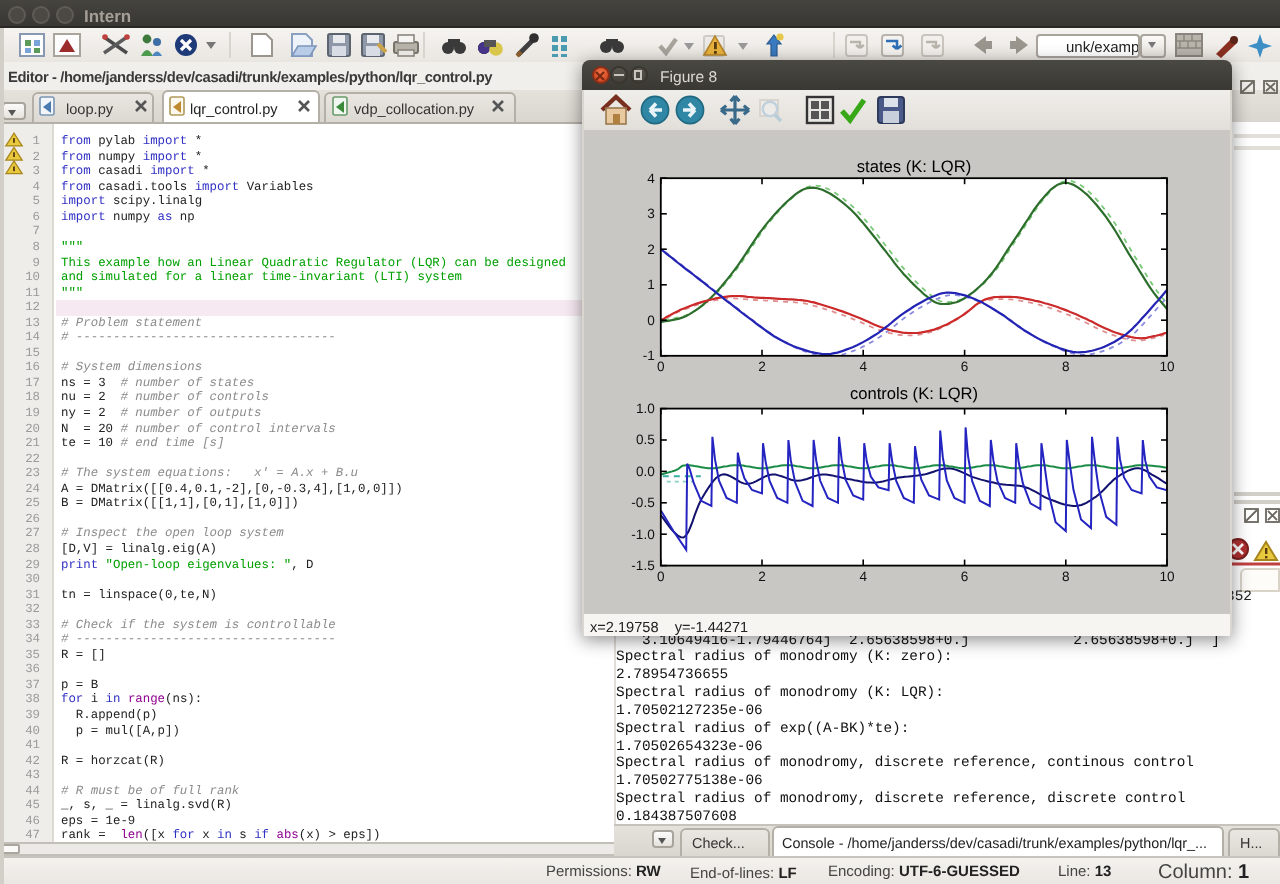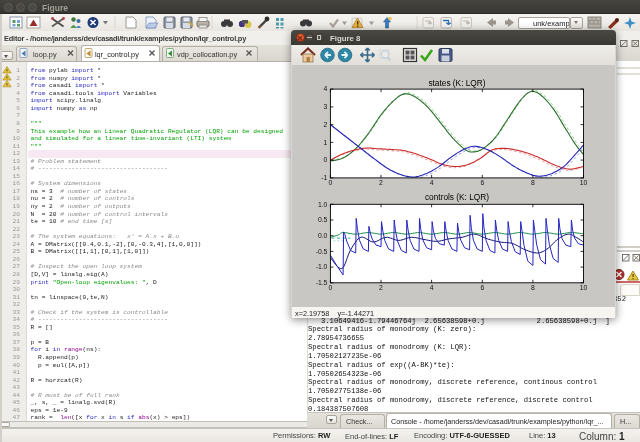--- a/index.html
+++ b/index.html
@@ -6,21 +6,21 @@
 i.k{color:#2f2fc4;font-style:normal} i.c{color:#8b8b8b;font-style:italic} i.s{color:#00a000;font-style:normal} i.b{color:#900090;font-style:normal}
 pre{font-family:"Liberation Mono",monospace;white-space:pre}
 </style></head><body>
 
 <div class="abs" style="left:0;top:14px;width:2px;height:428px;background:#d2cfc9;z-index:50"></div>
 
 <div class="abs" style="left:0;top:0;width:640px;height:14px;background:linear-gradient(#46443f,#393733);border-bottom:1px solid #2a2825"></div>
 <div class="abs" style="left:4px;top:3px;width:9px;height:9px;border-radius:50%;background:#4c4944;border:1px solid #5e5a54"></div>
 <div class="abs" style="left:16px;top:3px;width:9px;height:9px;border-radius:50%;background:#4c4944;border:1px solid #5e5a54"></div>
 <div class="abs" style="left:28px;top:3px;width:9px;height:9px;border-radius:50%;background:#4c4944;border:1px solid #5e5a54"></div>
-<div class="abs" style="left:42px;top:2.5px;font-size:8.5px;font-weight:bold;color:#a39e96">Figure</div>
+<div class="abs" style="left:42px;top:2.5px;font-size:8.5px;font-weight:bold;color:#a39e96">Intern</div>
 
 <div class="abs" style="left:0;top:14px;width:640px;height:17px;background:linear-gradient(#f6f4f1,#e9e6e1)"></div>
 <svg class="abs" style="left:0;top:14px" width="640" height="17" viewBox="0 0 640 17">
  <g>
 
   <rect x="10" y="3" width="12" height="11" fill="#fdfdfd" stroke="#8898b0" stroke-width="1"></rect>
   <rect x="12.5" y="6" width="3" height="3" fill="#5a9a5a"></rect>
       <rect x="17" y="6" width="3" height="3" fill="#7aa4d8"></rect>
       <rect x="12.5" y="10" width="3" height="2.5" fill="#7aa4d8"></rect>
       <rect x="17" y="10" width="3" height="2.5" fill="#5a9a5a"></rect>
@@ -326,21 +326,21 @@
 <div class="abs" style="left:291px;top:30px;width:325px;height:288px;border-radius:4px 4px 2px 2px;box-shadow:0 2px 9px rgba(0,0,0,0.45);background:#d9d6d0"></div>
 <div class="abs" style="left:291px;top:30px;width:325px;height:15px;background:linear-gradient(#4a4843,#3a3833);border-radius:4px 4px 0 0"></div>
 <div class="abs" style="left:295.5px;top:33px;width:9px;height:9px;border-radius:50%;background:radial-gradient(circle at 50% 35%,#f07746,#d8502a 60%,#b63c1e);border:0.5px solid #8a2e16"></div>
 <svg class="abs" style="left:297px;top:34.5px" width="6" height="6" viewBox="0 0 6 6">
     <path d="M1 1 L5 5 M5 1 L1 5" stroke="#7a2812" stroke-width="1.1"></path>
   </svg>
 <div class="abs" style="left:305px;top:33px;width:9px;height:9px;border-radius:50%;background:linear-gradient(#56534d,#44413b);border:0.5px solid #39362f"></div>
 <div class="abs" style="left:307px;top:37px;width:5px;height:1.4px;background:#c8c4bc"></div>
 <div class="abs" style="left:314.5px;top:33px;width:9px;height:9px;border-radius:50%;background:linear-gradient(#56534d,#44413b);border:0.5px solid #39362f"></div>
 <div class="abs" style="left:316.5px;top:35px;width:4.5px;height:4.5px;border:1.2px solid #c8c4bc"></div>
-<div class="abs" style="left:330px;top:33.5px;font-size:7.8px;font-weight:bold;color:#dcd9d3">Figure 8</div>
+<div class="abs" style="left:330px;top:33.5px;font-size:7.8px;font-weight:normal;color:#dcd9d3">Figure 8</div>
 
 <div class="abs" style="left:292px;top:45px;width:323px;height:20px;background:linear-gradient(#f0eeea,#e2dfda)"></div>
 <svg class="abs" style="left:292px;top:45px" width="323" height="20" viewBox="0 0 323 20">
 
  <g>
       <path d="M9 10 L16 3.5 L23 10" stroke="#7a3020" stroke-width="2.2" fill="none"></path>
  <rect x="11" y="9" width="10" height="8" fill="#e8c9a0" stroke="#9a7a50" stroke-width="0.8"></rect>
  <rect x="14.5" y="12" width="3.5" height="5" fill="#b08040"></rect>
     </g>
 

